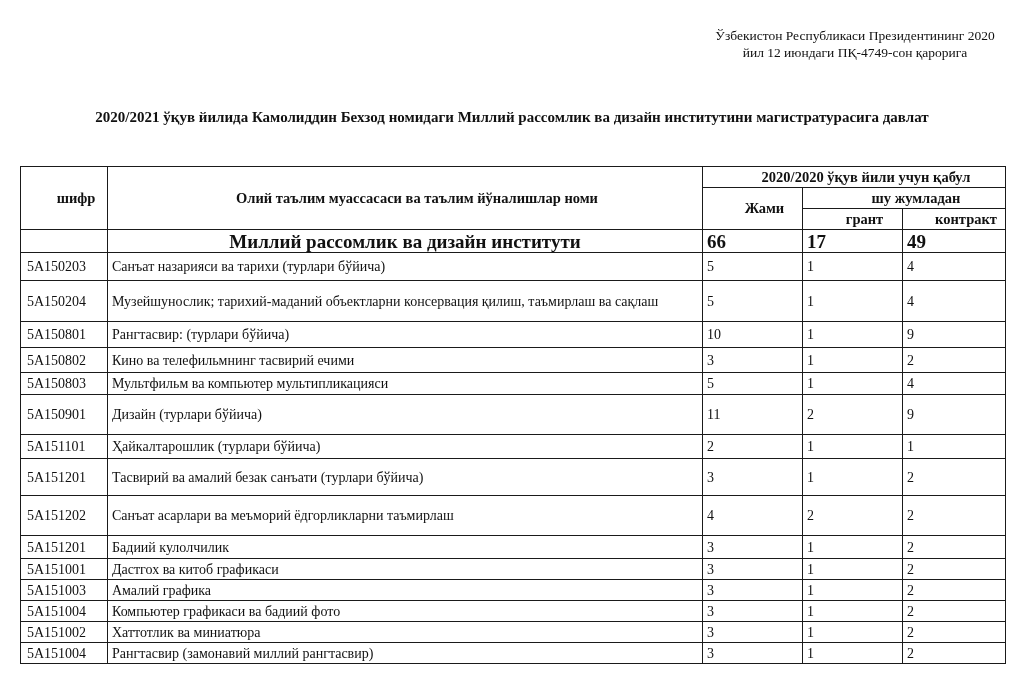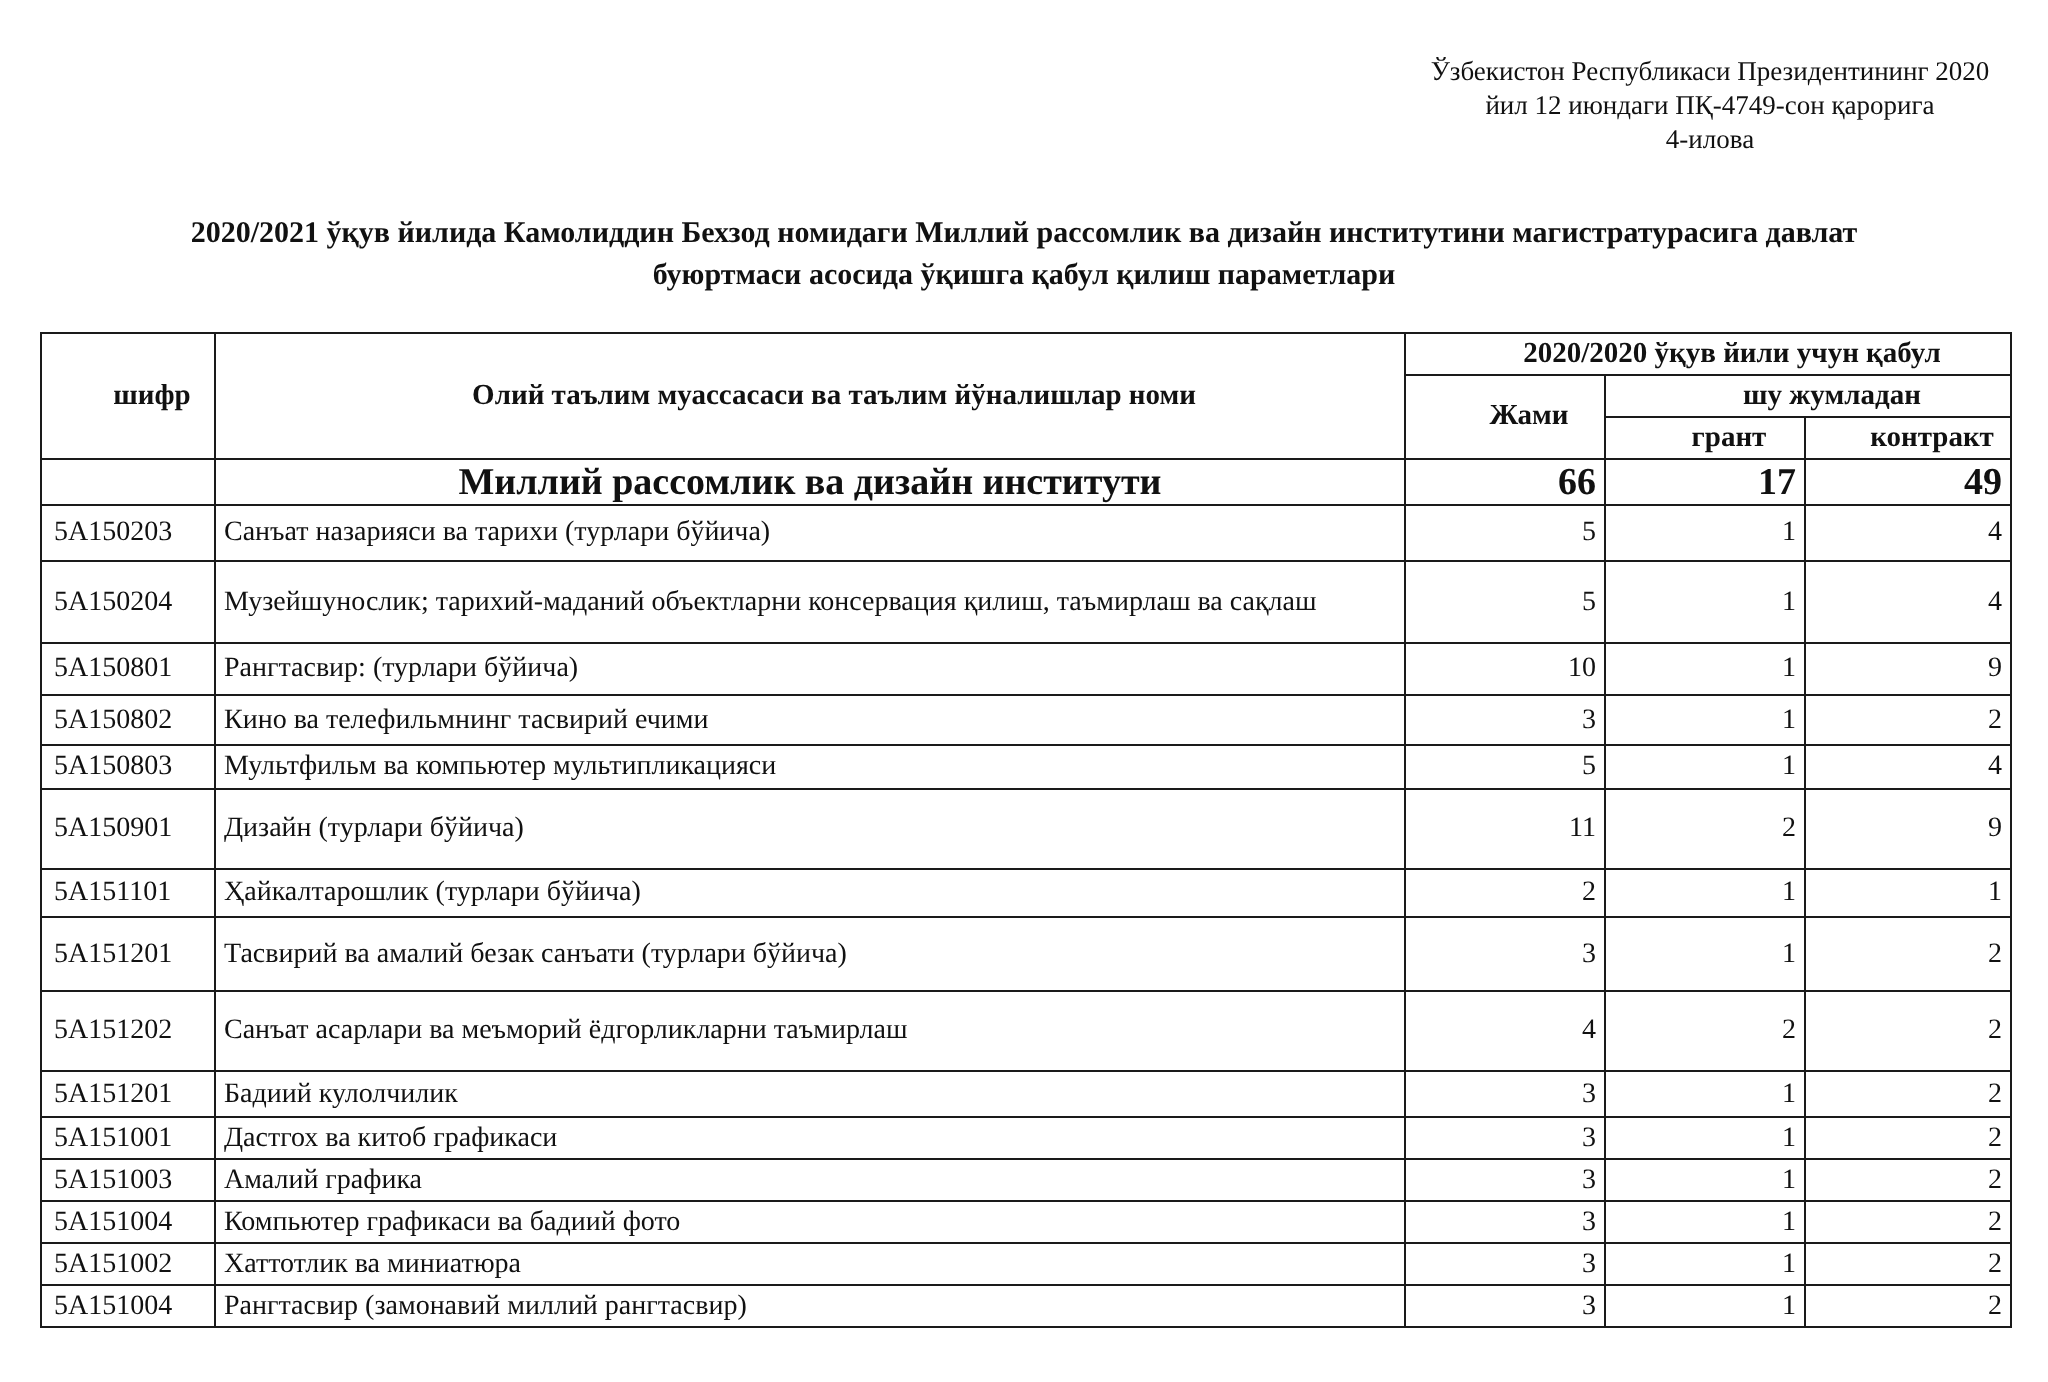--- a/index.html
+++ b/index.html
@@ -45,36 +45,34 @@
   }
   table.grid td, table.grid th {
     border: 1.6px solid #1a1a1a;
     padding: 0 4px;
     vertical-align: middle;
     line-height: 17px;
   }
   table.grid th { font-weight: bold; text-align: center; font-size: 14.5px; padding-left: 28px; }
   .c-code { text-align: left; white-space: nowrap; padding-left: 6px !important; }
   .c-name { text-align: left; }
-  .c-num { text-align: right; margin-top: 33px; }
+  .c-num { text-align: left; margin-top: 33px; }
   tr.institute td { font-weight: bold; font-size: 19px; }
   tr.institute td.c-name { text-align: center; }
 </style>
 </head>
 <body>
 
 <div class="annex">
   <div>Ўзбекистон Республикаси Президентининг 2020</div>
   <div>йил  12 июндаги ПҚ-4749-сон қарорига</div>
-  <div>4-илова</div>
 </div>
 
 <div class="title">
   <div>2020/2021 ўқув йилида Камолиддин Бехзод номидаги Миллий рассомлик ва дизайн институтини магистратурасига давлат</div>
-  <div>буюртмаси асосида ўқишга қабул қилиш параметлари</div>
 </div>
 
 <table class="grid">
   <colgroup>
     <col style="width:87px">
     <col style="width:595px">
     <col style="width:100px">
     <col style="width:100px">
     <col style="width:103px">
   </colgroup>

